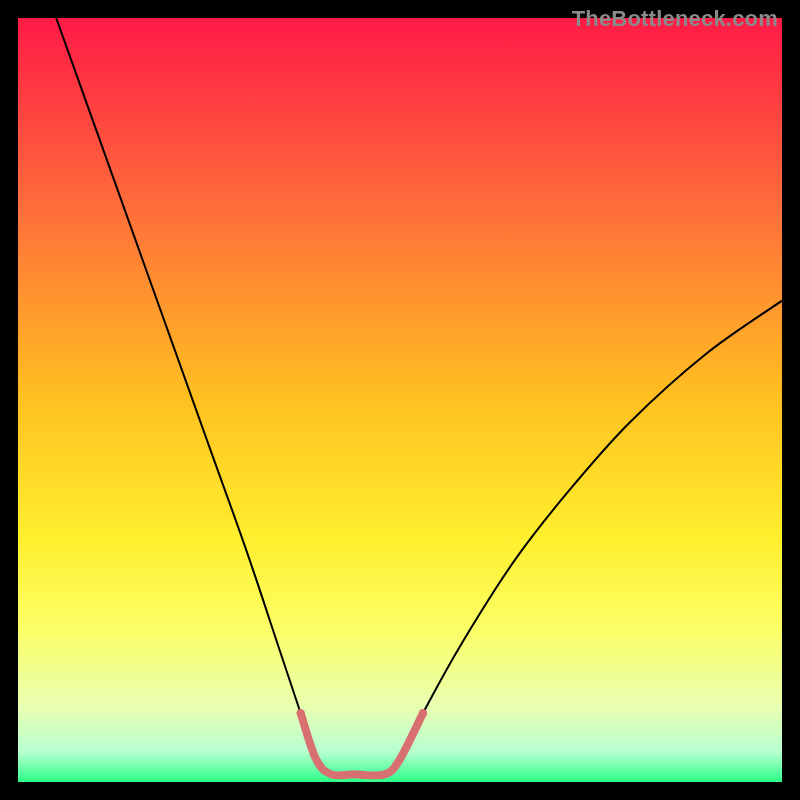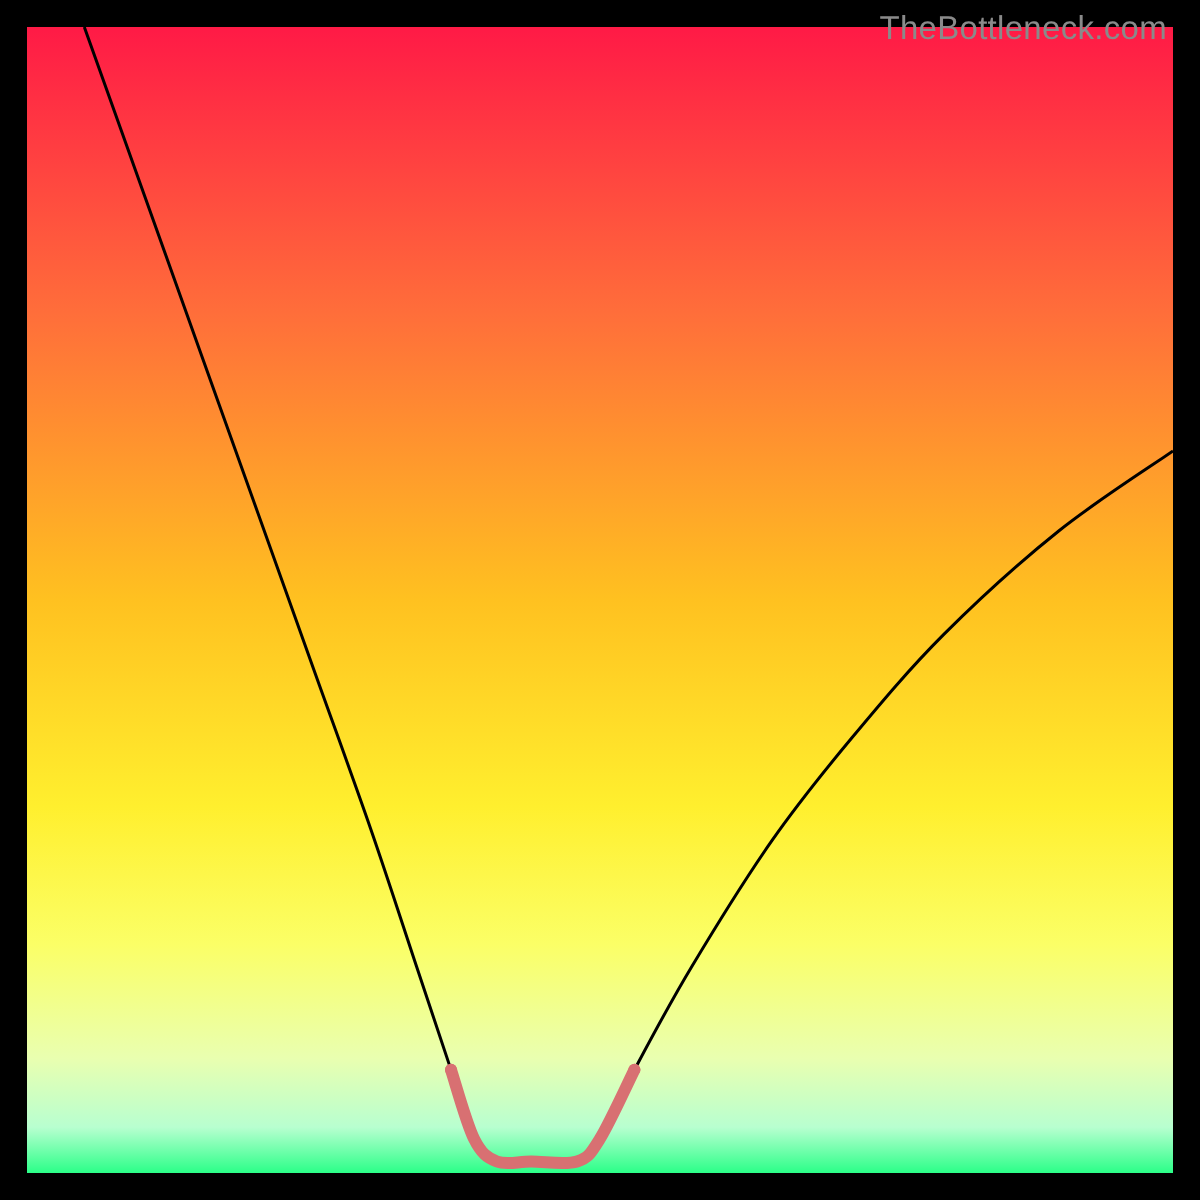--- a/index.html
+++ b/index.html
@@ -18,21 +18,21 @@
     width: 764px;
     height: 764px;
     overflow: hidden;
   }
   .watermark {
     position: absolute;
     top: 6px;
     right: 22px;
     color: #8a8a8a;
     font-size: 22px;
-    font-weight: 400;
+    font-weight: 700;
     z-index: 10;
     letter-spacing: 0.2px;
   }
   svg {
     display: block;
   }
 </style>
 </head>
 <body>
 

